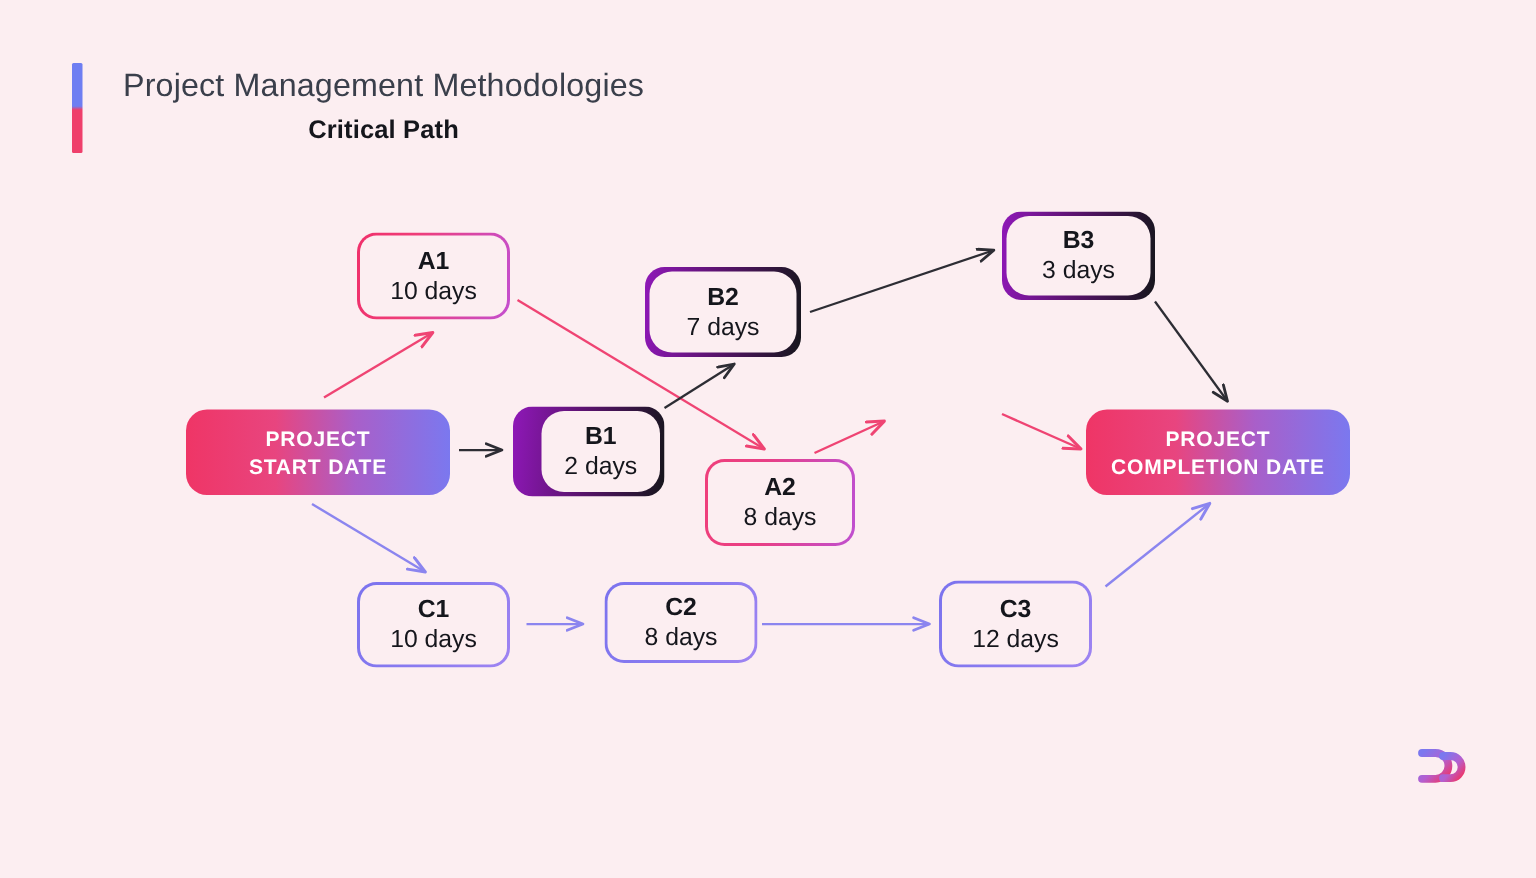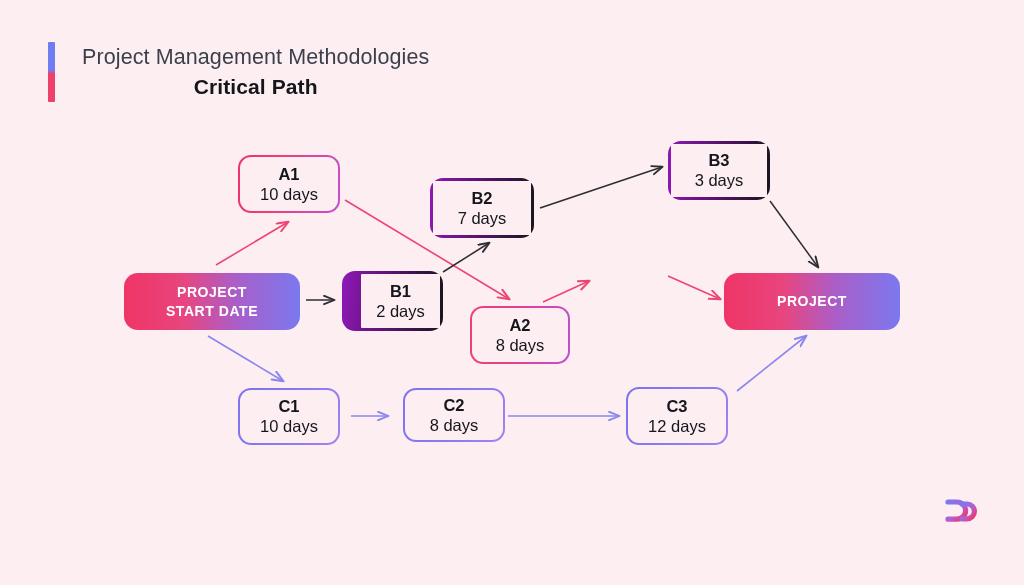--- a/index.html
+++ b/index.html
@@ -41,21 +41,21 @@
     align-items: center;
   }
   .header-title {
     font-size: 21.5px;
     color: #3a3f4b;
     font-weight: 400;
     letter-spacing: 0.1px;
     line-height: 30px;
   }
   .header-subtitle {
-    font-size: 21px;
+    font-size: 17px;
     color: #15161c;
     font-weight: bold;
     line-height: 30px;
     letter-spacing: 0.1px;
   }
 
   
   .node {
     position: absolute;
     box-sizing: border-box;
@@ -92,21 +92,21 @@
     border-radius: 11px;
     display: flex;
     flex-direction: column;
     align-items: center;
     justify-content: center;
   }
   .task.thick {
     padding: 3px;
   }
   .task.thick > .inner {
-    border-radius: 1px;
+    border-radius: 15px;
   }
 
   .grad-pink   { background-image: linear-gradient(100deg, #f0306b 0%, #ef3d78 35%, #c44fcf 100%); }
   .grad-pink2  { background-image: linear-gradient(95deg, #ef3f7b 0%, #e83f86 40%, #bf4fd0 100%); }
   .grad-purple { background-image: linear-gradient(95deg, #8f18b8 0%, #5c1370 45%, #16161c 100%); }
   .grad-blue   { background-image: linear-gradient(120deg, #7b73ee 0%, #8a7bf0 55%, #9f84f2 100%); }
 
   
   .milestone {
     background-image: linear-gradient(90deg, #ef3566 0%, #e8457f 32%, #a museum 60%, #7b78ef 100%);
@@ -191,20 +191,21 @@
     <line x1="737" y1="391" x2="806" y2="336" stroke="#8b85ef" stroke-width="1.6" marker-end="url(#ah-blue)"></line>
   </svg>
 
   <div class="node milestone" style="left: 124px; top: 273px; width: 176px; height: 57px; background-image: linear-gradient(90deg, rgb(239, 53, 102) 0%, rgb(232, 69, 127) 34%, rgb(169, 95, 201) 64%, rgb(123, 120, 239) 100%);">
     <div class="mtext">PROJECT</div>
     <div class="mtext">START DATE</div>
   </div>
 
   <div class="node milestone" style="left: 724px; top: 273px; width: 176px; height: 57px; background-image: linear-gradient(90deg, rgb(239, 53, 102) 0%, rgb(232, 69, 127) 34%, rgb(169, 95, 201) 64%, rgb(123, 120, 239) 100%);">
     <div class="mtext">PROJECT</div>
+    <div class="mtext">COMPLETION DATE</div>
   </div>
 
   <div class="node task grad-pink" style="left:238px; top:155px; width:102px; height:58px;">
     <div class="inner">
       <div class="code">A1</div>
       <div class="dur">10 days</div>
     </div>
   </div>
 
   <div class="node task grad-pink2" style="left:470px; top:306px; width:100px; height:58px;text-align:center;">

